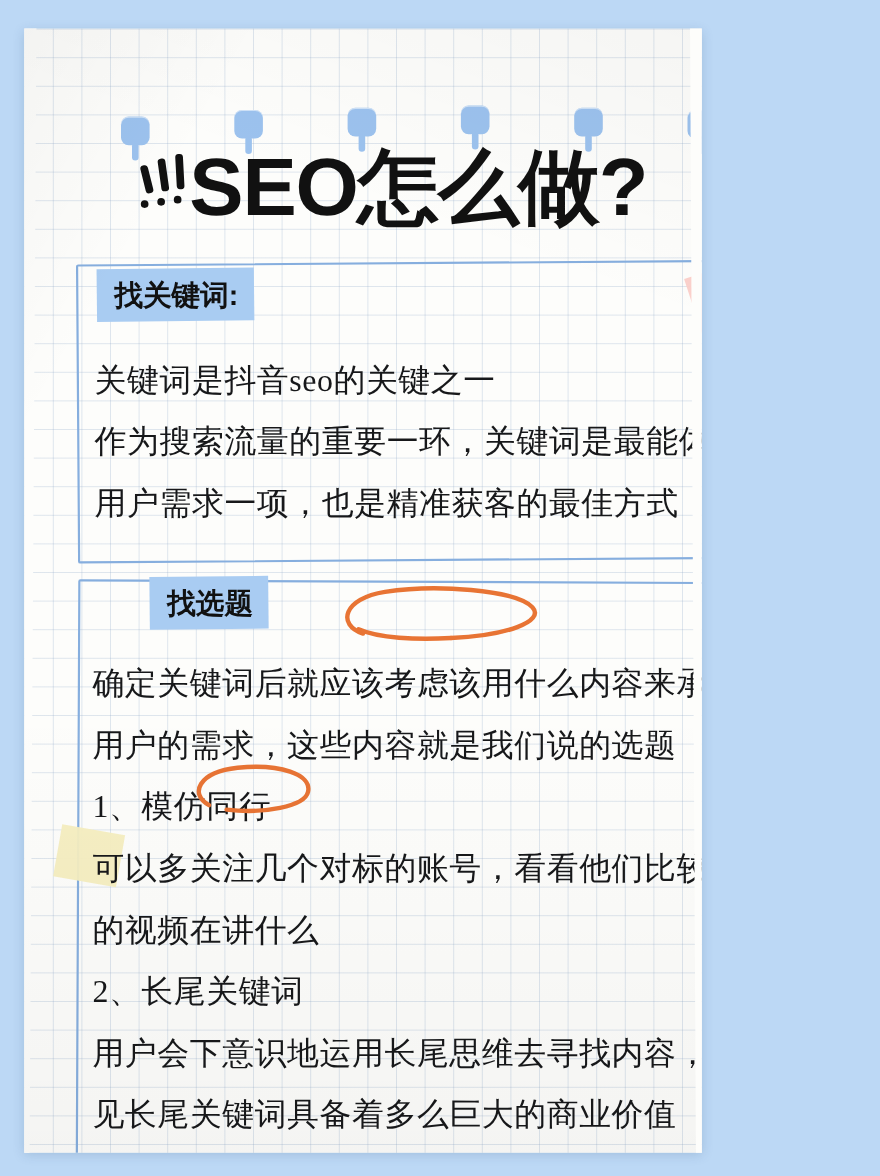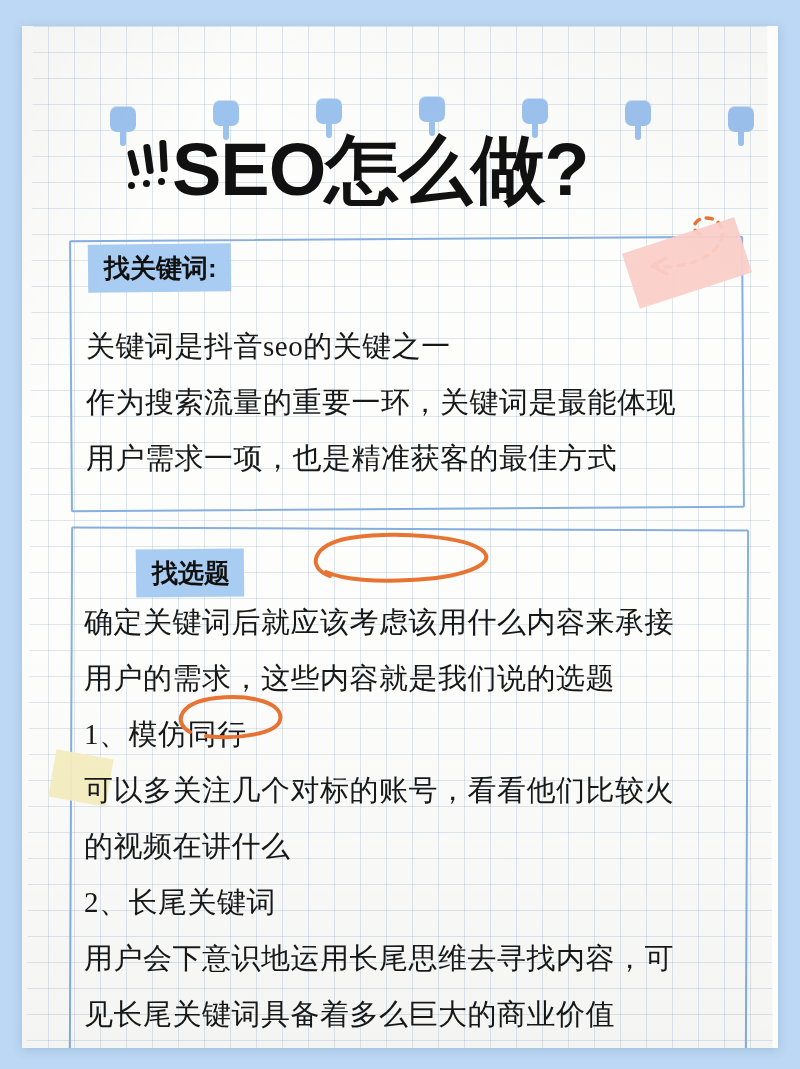--- a/index.html
+++ b/index.html
@@ -20,21 +20,21 @@
     width: 800px;
     height: 1069px;
     background: #bcd8f5;
     overflow: hidden;
   }
 
   .paper {
     position: absolute;
     left: 22px;
     top: 26px;
-    width: 756px;
+    width: 616px;
     height: 1022px;
     background: #fdfdfb;
     box-shadow: 0 2px 10px rgba(40,70,110,0.18);
     overflow: hidden;
     
     background-image:
       linear-gradient(to right, rgba(150,175,205,0.30) 1px, transparent 1px),
       linear-gradient(to bottom, rgba(150,175,205,0.30) 1px, transparent 1px);
     background-size: 26px 26px;
   }
@@ -164,21 +164,21 @@
     background: #a9ccf2;
     transform: rotate(-0.6deg);
     z-index: 0;
   }
   .tag .tag-text {
     position: relative;
     z-index: 1;
   }
 
   .tag-keyword { left: 66px; top: 218px; }
-  .tag-topic   { left: 114px; top: 523px; border-radius: 20px; }
+  .tag-topic   { left: 114px; top: 498px; border-radius: 20px; }
 
   
   .tape {
     position: absolute;
   }
   .tape-pink {
     left: 606px;
     top: 208px;
     width: 118px;
     height: 58px;

